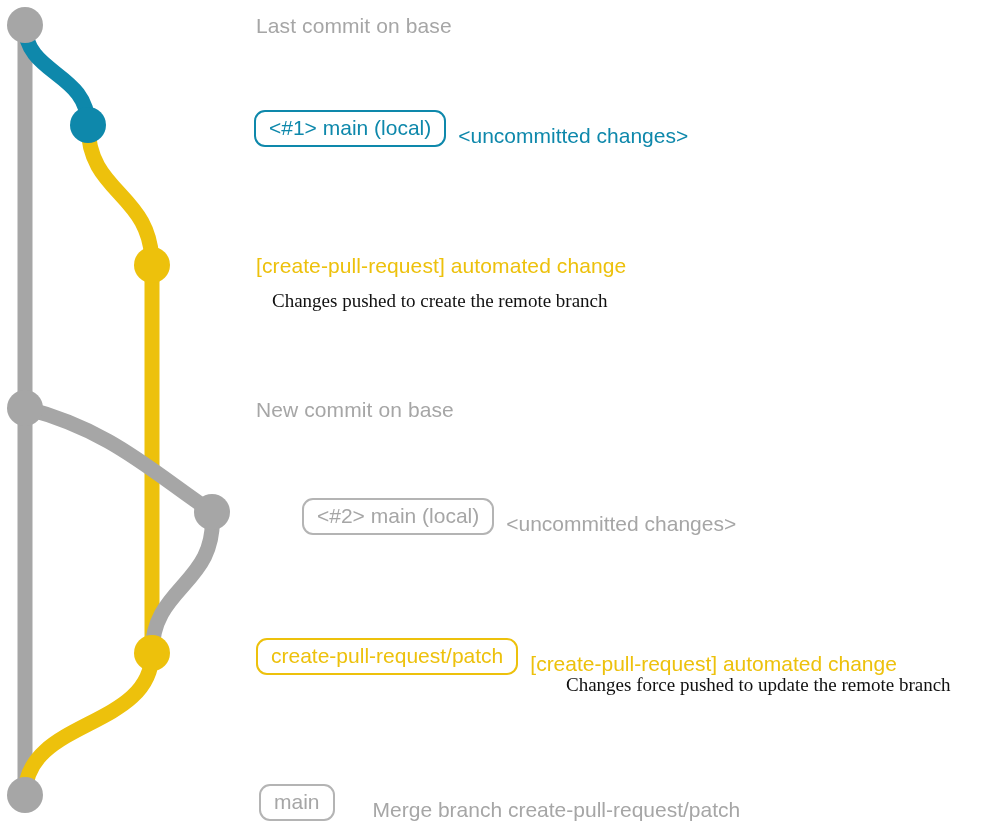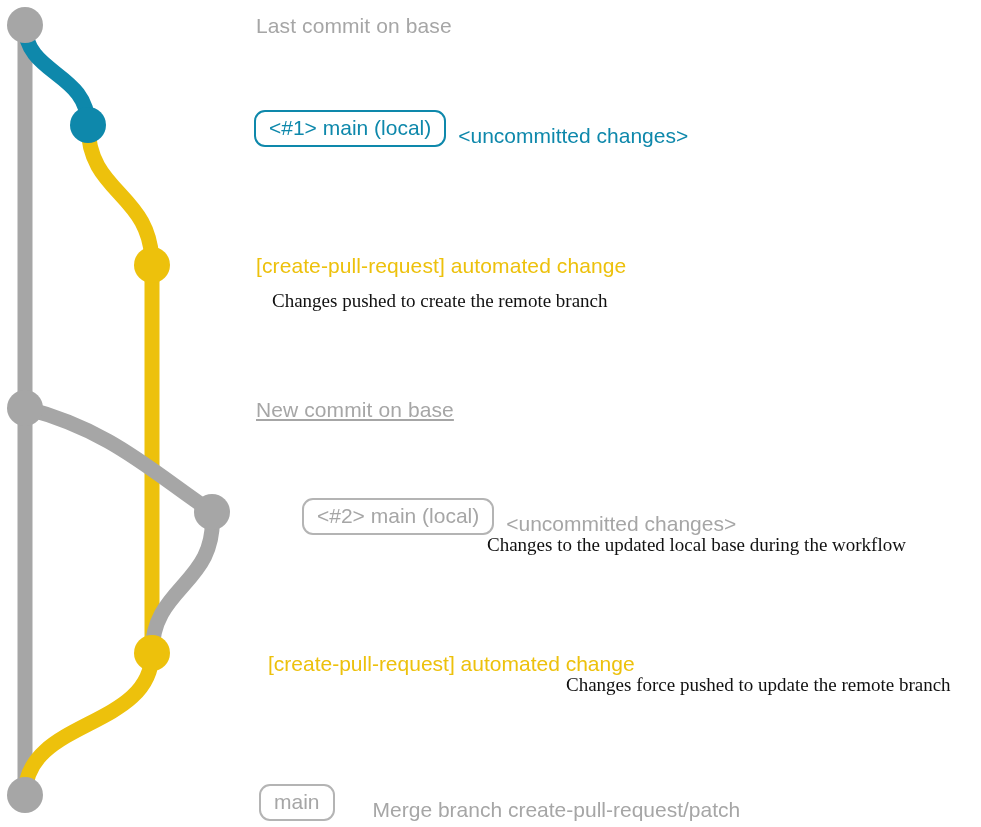--- a/index.html
+++ b/index.html
@@ -120,29 +120,29 @@
   <div class="anno caption gray" style="left:256px; top:14px;">Last commit on base</div>
 
   <div class="row" style="left:254px; top:108px;text-align:right;">
     <span class="badge blue">&lt;#1&gt; main (local)</span>
     <span class="msg blue">&lt;uncommitted changes&gt;</span>
   </div>
 
   <div class="anno caption yellow" style="left:256px; top:254px;">[create-pull-request] automated change</div>
   <div class="desc" style="left:272px; top:290px;">Changes pushed to create the remote branch</div>
 
-  <div class="anno caption gray" style="left:256px; top:398px;text-decoration:underline;">New commit on base</div>
+  <div class="anno caption gray" style="left:256px; top:398px;">New commit on base</div>
 
   <div class="row" style="left:254px; top:496px;padding-left:48px;">
     <span class="badge gray">&lt;#2&gt; main (local)</span>
     <span class="msg gray">&lt;uncommitted changes&gt;</span>
   </div>
-  <div class="desc" style="left:487px; top:534px;">Changes to the updated local base during the workflow</div>
 
   <div class="row" style="left:256px; top:636px;">
+    <span class="badge yellow">create-pull-request/patch</span>
     <span class="msg yellow">[create-pull-request] automated change</span>
   </div>
   <div class="desc" style="left:566px; top:674px;font-family:Liberation Serif, serif;">Changes force pushed to update the remote branch</div>
 
   <div class="row" style="left:259px; top:782px;gap:26px;">
     <span class="badge gray">main</span>
     <span class="msg gray">Merge branch create-pull-request/patch</span>
   </div>
 
 </div>

